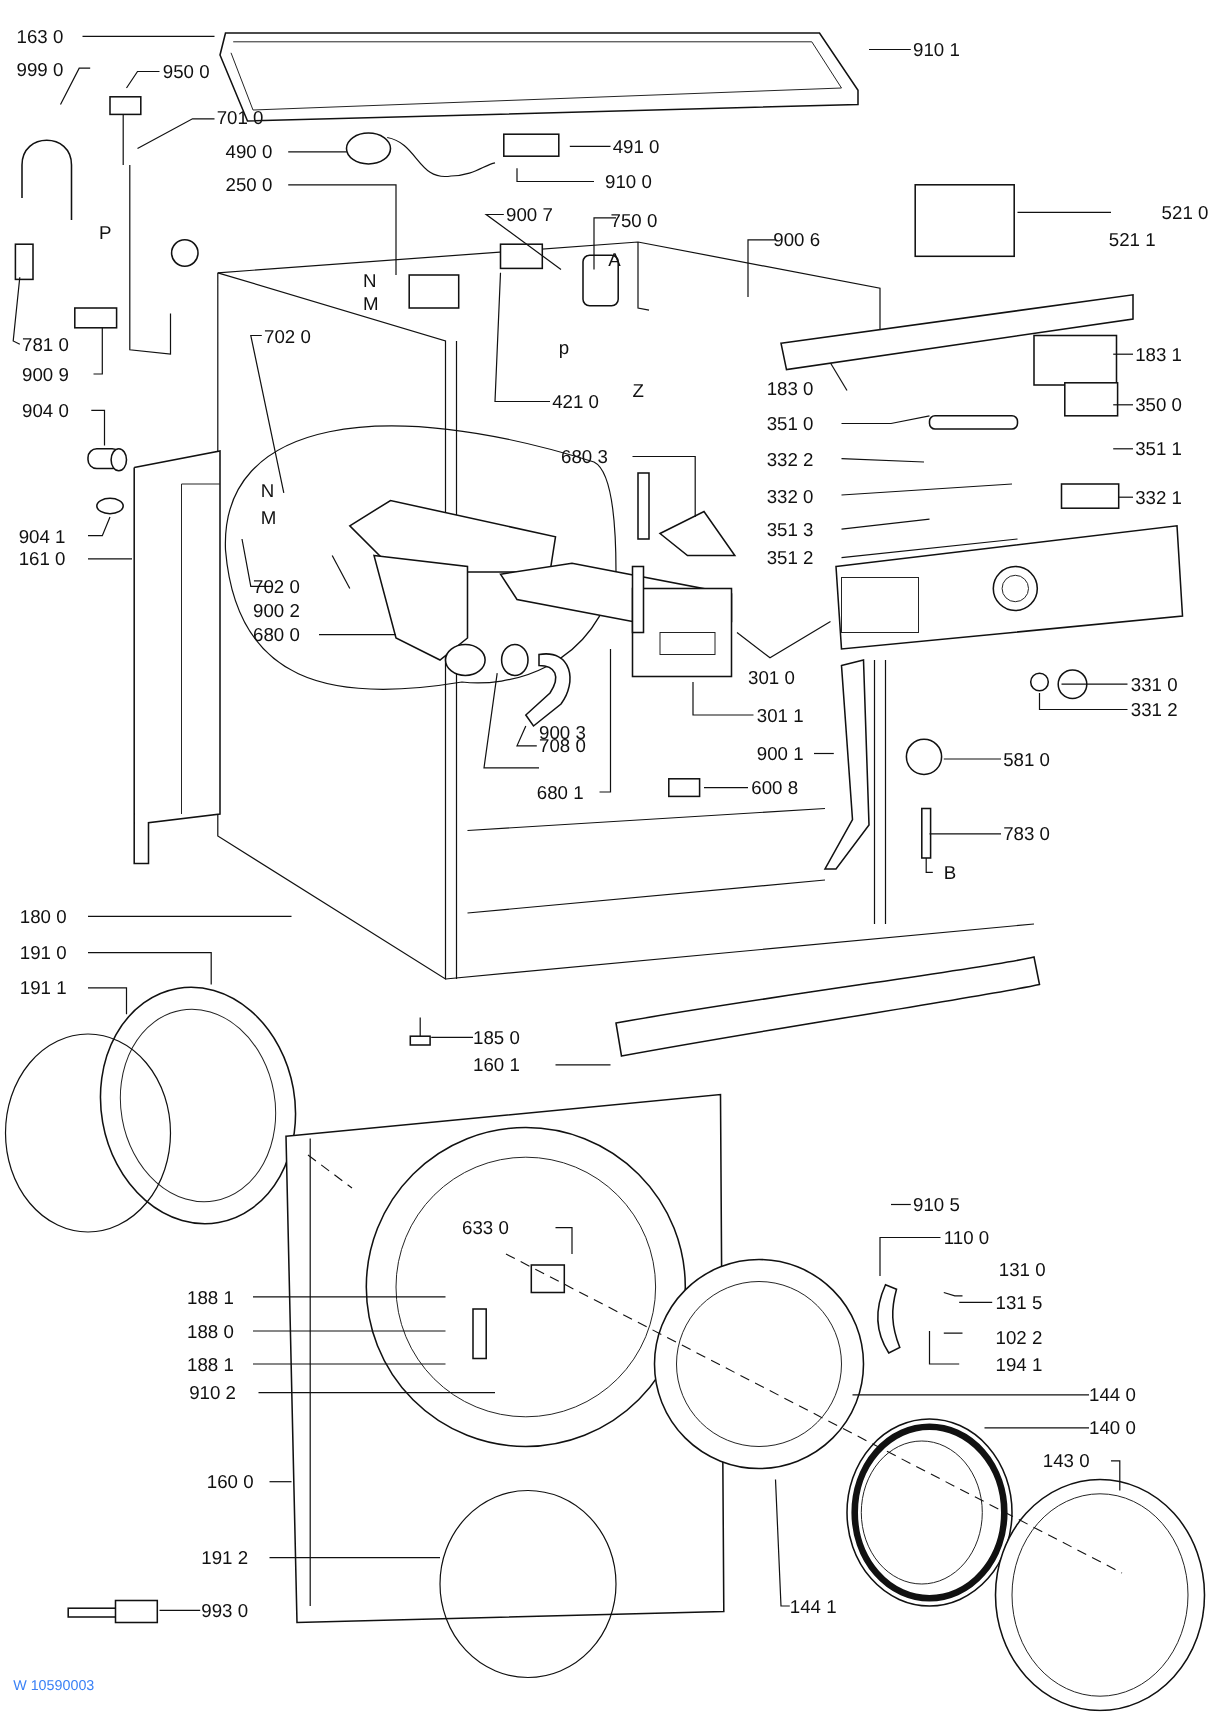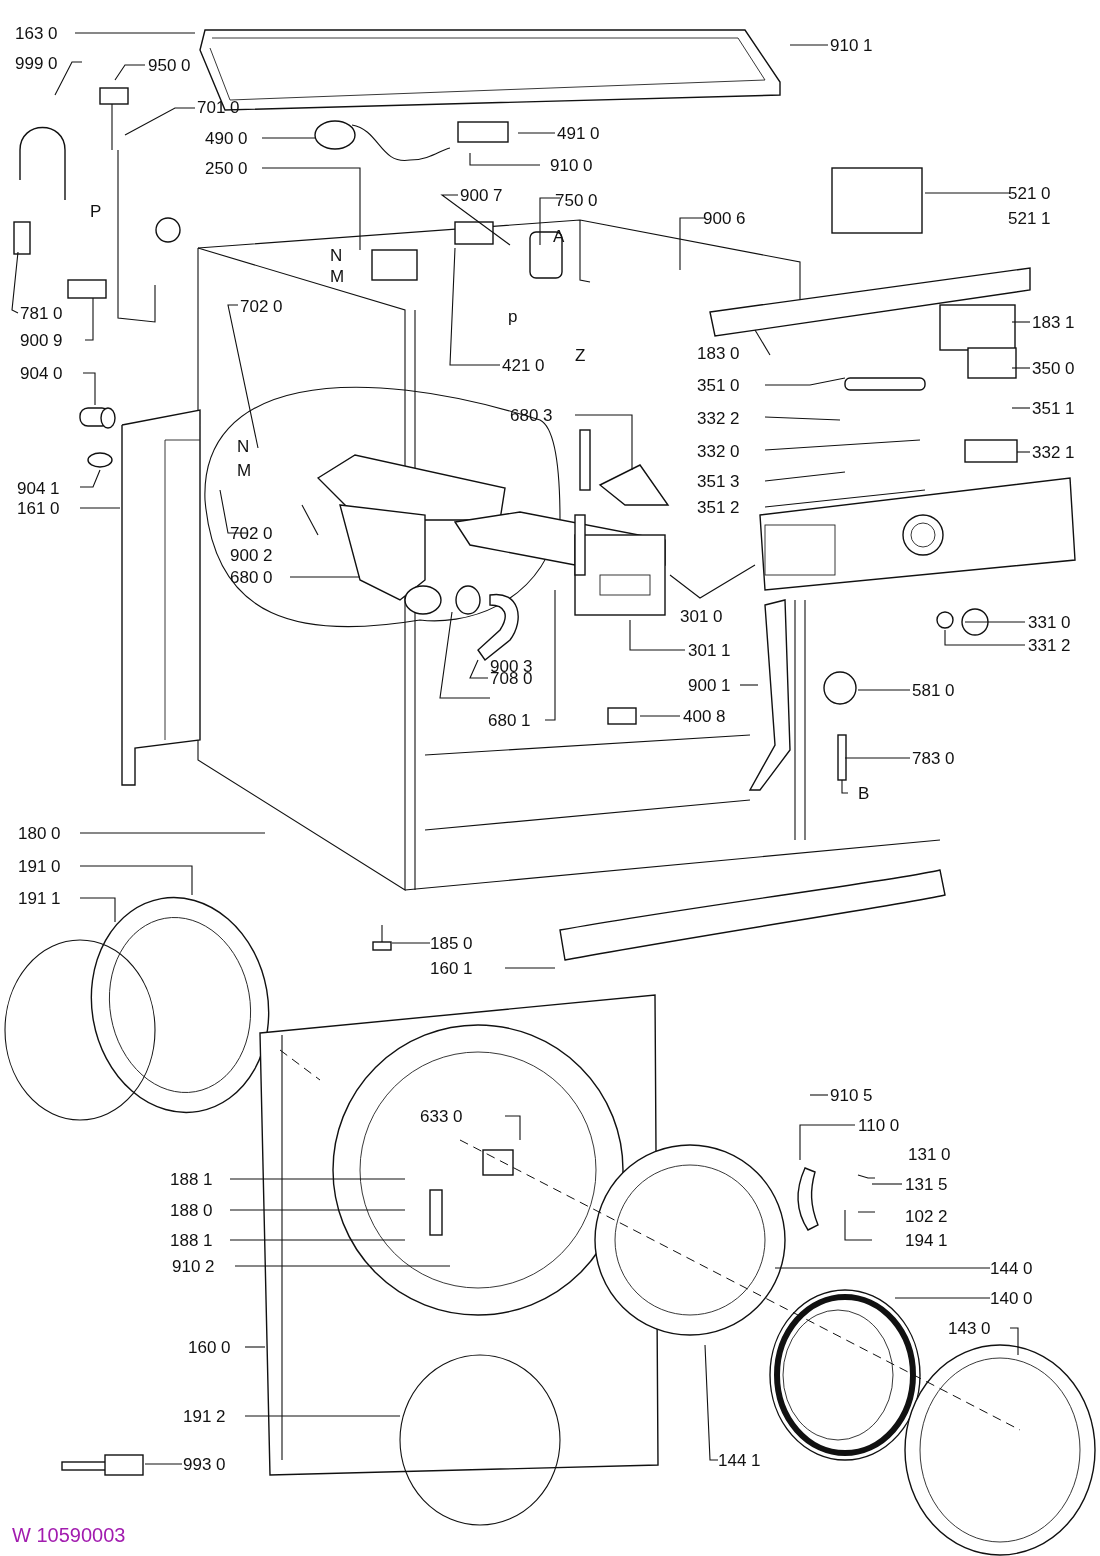--- a/index.html
+++ b/index.html
@@ -1,20 +1,20 @@
 <!DOCTYPE html>
 <html><head>
 <meta charset="utf-8">
 <style>
   html, body { margin: 0; padding: 0; background: #ffffff; }
   body { width: 1100px; height: 1556px; position: relative; overflow: hidden;
          font-family: "Liberation Sans", sans-serif; }
   #art { position: absolute; left: 0; top: 0; width: 1100px; height: 1556px; }
   .lbl { position: absolute; font-size: 17px; color: #111; white-space: nowrap; line-height: 1; }
-  .doc-id { position: absolute; left: 12px; top: 1524px; font-size: 20px; color: #a21caf; }
+  .doc-id { position: absolute; left: 12px; top: 1524px; font-size: 13px; color: #3b82f6; }
   svg .ln { stroke: #111; stroke-width: 1.1; fill: none; }
   svg .part { stroke: #111; stroke-width: 1.4; fill: #fff; }
   svg .thin { stroke: #222; stroke-width: 0.9; fill: none; }
   svg .dash { stroke: #111; stroke-width: 1; fill: none; stroke-dasharray: 9 6; }
   svg .heavy { stroke: #111; stroke-width: 6; fill: none; }
 </style>
 </head>
 <body>
 
 <svg id="art" viewBox="0 0 1100 1556" xmlns="http://www.w3.org/2000/svg">
@@ -239,21 +239,21 @@
 <span class="lbl" style="left:148px;top:57px">950 0</span>
 <span class="lbl" style="left:197px;top:99px">701 0</span>
 <span class="lbl" style="left:205px;top:130px">490 0</span>
 <span class="lbl" style="left:205px;top:160px">250 0</span>
 <span class="lbl" style="left:557px;top:125px">491 0</span>
 <span class="lbl" style="left:550px;top:157px">910 0</span>
 <span class="lbl" style="left:830px;top:37px">910 1</span>
 <span class="lbl" style="left:460px;top:187px">900 7</span>
 <span class="lbl" style="left:555px;top:192px">750 0</span>
 <span class="lbl" style="left:703px;top:210px">900 6</span>
-<span class="lbl" style="left:1008px;top:185px">521 0</span>
+<span class="lbl" style="left:1056px;top:185px">521 0</span>
 <span class="lbl" style="left:1008px;top:210px">521 1</span>
 <span class="lbl" style="left:20px;top:305px">781 0</span>
 <span class="lbl" style="left:20px;top:332px">900 9</span>
 <span class="lbl" style="left:240px;top:298px">702 0</span>
 <span class="lbl" style="left:502px;top:357px">421 0</span>
 <span class="lbl" style="left:697px;top:345px">183 0</span>
 <span class="lbl" style="left:1032px;top:314px">183 1</span>
 <span class="lbl" style="left:1032px;top:360px">350 0</span>
 <span class="lbl" style="left:697px;top:377px">351 0</span>
 <span class="lbl" style="left:20px;top:365px">904 0</span>
@@ -271,21 +271,21 @@
 <span class="lbl" style="left:230px;top:569px">680 0</span>
 <span class="lbl" style="left:680px;top:608px">301 0</span>
 <span class="lbl" style="left:688px;top:642px">301 1</span>
 <span class="lbl" style="left:1028px;top:614px">331 0</span>
 <span class="lbl" style="left:1028px;top:637px">331 2</span>
 <span class="lbl" style="left:490px;top:670px">708 0</span>
 <span class="lbl" style="left:490px;top:658px">900 3</span>
 <span class="lbl" style="left:488px;top:712px">680 1</span>
 <span class="lbl" style="left:688px;top:677px">900 1</span>
 <span class="lbl" style="left:912px;top:682px">581 0</span>
-<span class="lbl" style="left:683px;top:708px">400 8</span>
+<span class="lbl" style="left:683px;top:708px">600 8</span>
 <span class="lbl" style="left:912px;top:750px">783 0</span>
 <span class="lbl" style="left:18px;top:825px">180 0</span>
 <span class="lbl" style="left:18px;top:858px">191 0</span>
 <span class="lbl" style="left:18px;top:890px">191 1</span>
 <span class="lbl" style="left:430px;top:935px">185 0</span>
 <span class="lbl" style="left:430px;top:960px">160 1</span>
 <span class="lbl" style="left:830px;top:1087px">910 5</span>
 <span class="lbl" style="left:420px;top:1108px">633 0</span>
 <span class="lbl" style="left:858px;top:1117px">110 0</span>
 <span class="lbl" style="left:170px;top:1171px">188 1</span>

